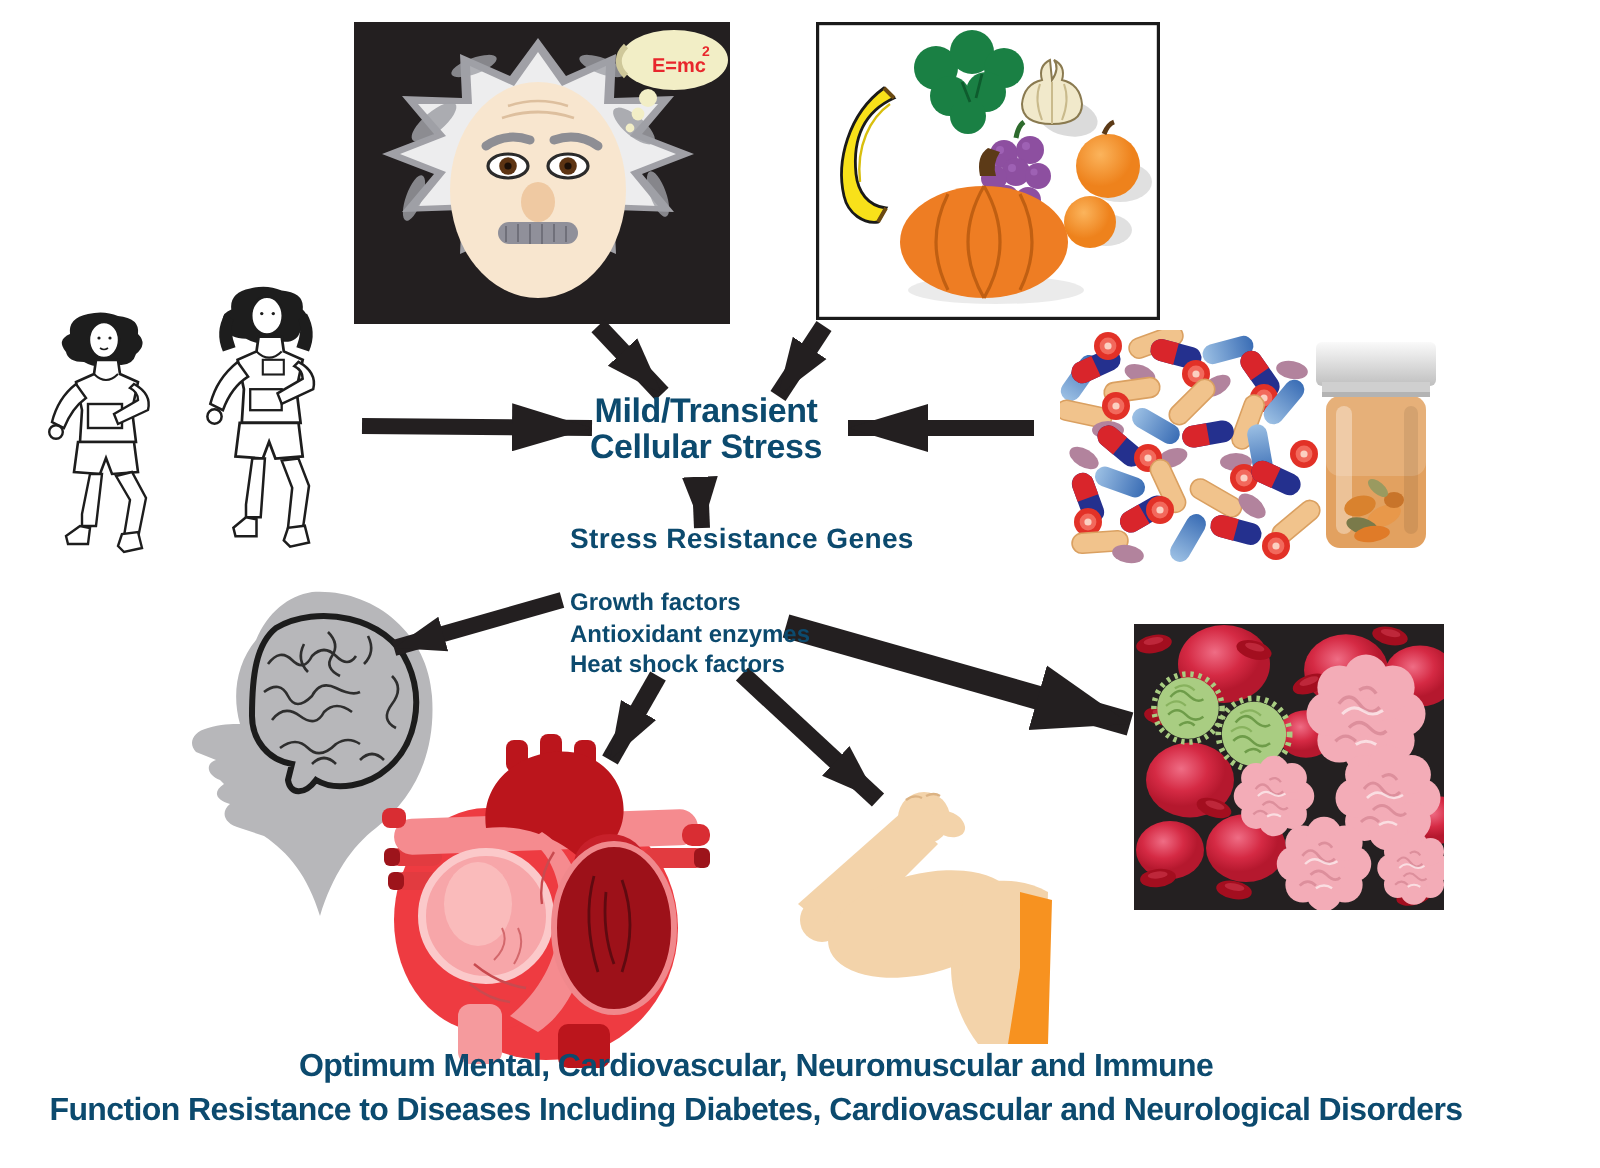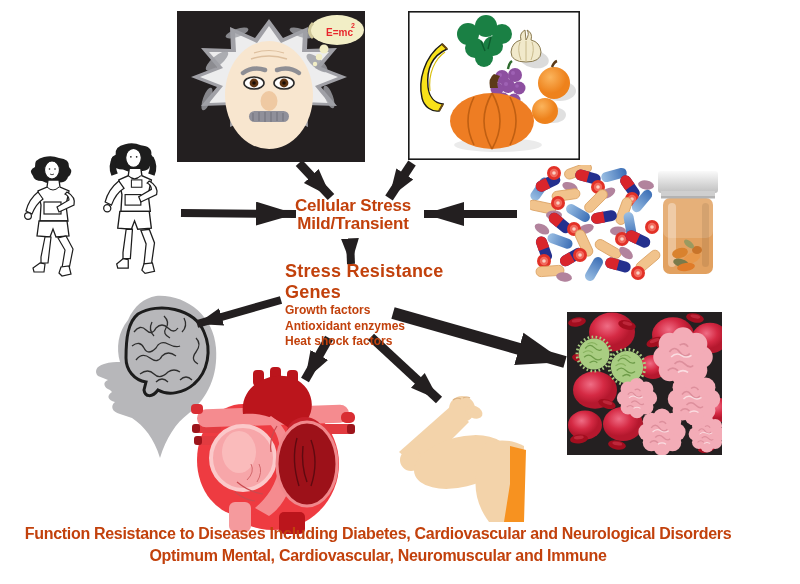--- a/index.html
+++ b/index.html
@@ -1,22 +1,22 @@
 <!DOCTYPE html>
 <html><head>
 <meta charset="utf-8">
 <style>
   html,body{margin:0;padding:0;background:#fff;}
   #canvas{position:relative;width:800px;height:584px;background:#ffffff;overflow:hidden;
-          font-family:"Liberation Sans","DejaVu Sans",sans-serif;color:#c2410c;}
+          font-family:"Liberation Sans","DejaVu Sans",sans-serif;color:#0c4a6e;}
   .abs{position:absolute;}
   #central-label{left:278px;top:197px;width:150px;text-align:center;
     font-size:17px;font-weight:700;line-height:18px;letter-spacing:-0.2px;}
   #gene-block{left:285px;top:261px;width:180px;}
-  #gene-heading{font-size:18px;font-weight:600;letter-spacing:0.2px;margin-bottom:0;}
+  #gene-heading{font-size:14px;font-weight:600;letter-spacing:0.2px;margin-bottom:17px;}
   .gene-item{font-size:12px;font-weight:600;line-height:15.5px;}
   #caption{left:0;top:523px;width:756px;text-align:center;font-weight:600;letter-spacing:-0.3px;}
   #caption div{font-size:16px;line-height:22px;}
   svg{display:block;}
 </style>
 </head>
 <body>
 
 <div id="canvas">
 
@@ -406,29 +406,29 @@
       <line x1="517" y1="214" x2="424" y2="214" stroke-width="8" marker-end="url(#mA)"></line>
       <line x1="350" y1="240" x2="351" y2="264" stroke-width="8" marker-end="url(#mB)"></line>
       <line x1="281" y1="300" x2="197" y2="324" stroke-width="8" marker-end="url(#mB)"></line>
       <line x1="329" y1="338" x2="305" y2="380" stroke-width="9" marker-end="url(#mB)"></line>
       <line x1="371" y1="337" x2="439" y2="400" stroke-width="9" marker-end="url(#mB)"></line>
       <line x1="393" y1="313" x2="565" y2="362" stroke-width="12" marker-end="url(#mC)"></line>
     </g>
   </svg>
 
   <div class="abs" id="central-label">
+    <div>Mild/Transient</div>
     <div>Cellular Stress</div>
-    <div>Mild/Transient</div>
   </div>
 
   <div class="abs" id="gene-block">
     <div id="gene-heading">Stress Resistance Genes</div>
     <div class="gene-item">Growth factors</div>
     <div class="gene-item">Antioxidant enzymes</div>
     <div class="gene-item">Heat shock factors</div>
   </div>
 
   <div class="abs" id="caption">
+    <div>Optimum Mental, Cardiovascular, Neuromuscular and Immune</div>
     <div>Function Resistance to Diseases Including Diabetes, Cardiovascular and Neurological Disorders</div>
-    <div>Optimum Mental, Cardiovascular, Neuromuscular and Immune</div>
   </div>
 
 </div>
 
 </body></html>

